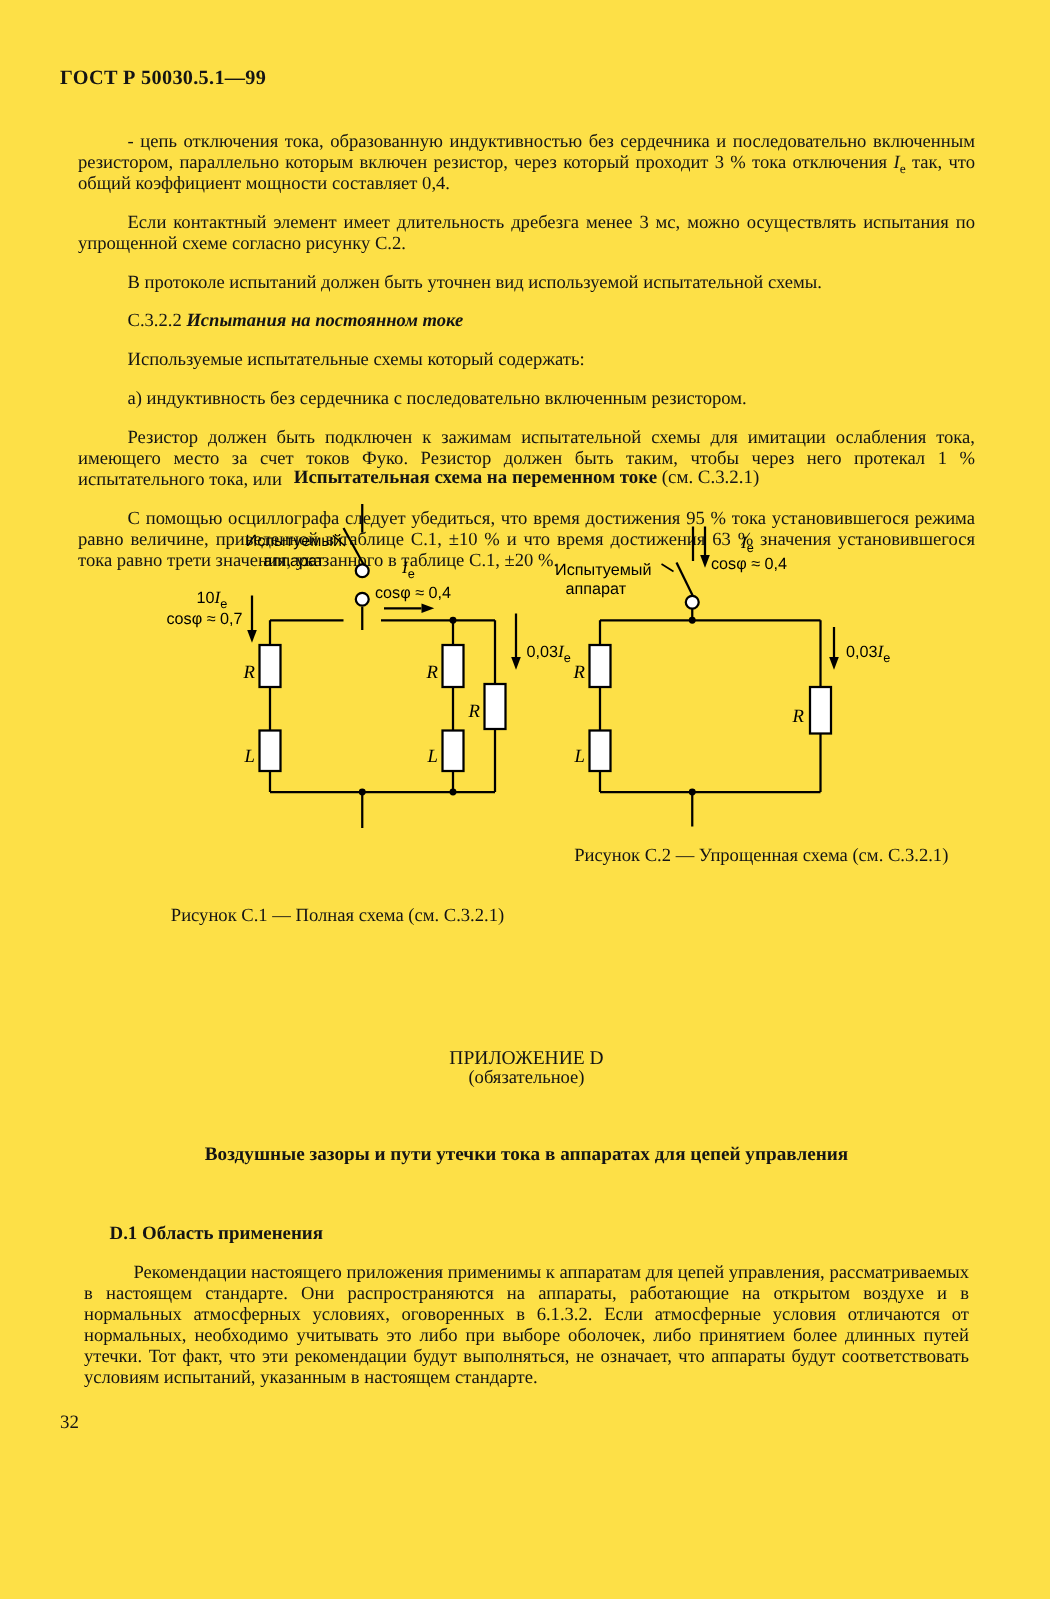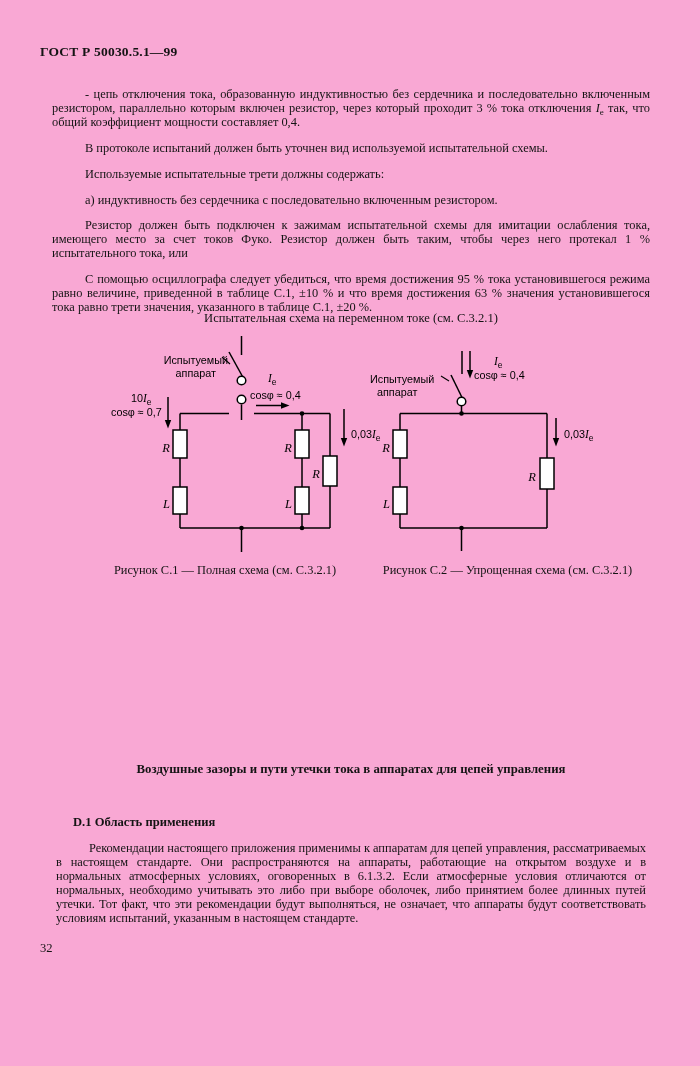--- a/index.html
+++ b/index.html
@@ -1,27 +1,27 @@
 <!DOCTYPE html>
 <html><head>
 <meta charset="utf-8">
 <style>
   html,body{margin:0;padding:0;background:#e8e8e8;}
-  .page{position:relative;width:700px;height:1066px;background:#f9a8d4;
+  .page{position:relative;width:700px;height:1066px;background:#fde047;
         font-family:"Liberation Serif",serif;color:#141414;overflow:hidden;}
   .doc-header{position:absolute;top:44px;left:40px;font-weight:bold;font-size:13.5px;letter-spacing:.2px;}
   .textblock{position:absolute;top:76px;left:40px;width:622px;font-size:12.4px;line-height:13.9px;text-align:justify;}
   .textblock p{margin:12px;text-indent:33px;}
   .seg-i{font-style:italic;}
-  .seg-b{font-weight:normal;}
+  .seg-b{font-weight:bold;}
   .seg-bi{font-weight:bold;font-style:italic;}
   .seg-sub{font-size:9px;vertical-align:-3px;line-height:0;}
   .fig-heading{position:absolute;top:311px;left:40px;width:622px;text-align:center;font-size:12.6px;}
   .fig-caption{position:absolute;top:563px;font-size:12.4px;text-align:center;}
-  .fig-caption.c1{left:75px;width:300px;}
+  .fig-caption.c1{left:75px;width:300px;margin-top:40px;}
   .fig-caption.c2{left:365px;width:285px;}
   .app-label{position:absolute;top:697px;left:40px;width:622px;text-align:center;font-size:13px;}
   .app-status{position:absolute;top:711px;left:40px;width:622px;text-align:center;font-size:12.4px;}
   .app-title{position:absolute;top:762px;left:40px;width:622px;text-align:center;font-size:12.8px;font-weight:bold;}
   .d1-heading{position:absolute;top:803px;left:73px;font-size:12.6px;font-weight:bold;margin-top:12px;}
   .d1-block{position:absolute;top:826px;left:40px;width:622px;font-size:12.4px;line-height:13.9px;text-align:justify;}
   .d1-block p{margin:16px;text-indent:33px;}
   .page-number{position:absolute;top:941px;left:40px;font-size:12.6px;}
   svg.circuits{position:absolute;top:333px;left:0;width:700px;height:230px;}
   .wire{stroke:#000;stroke-width:1.5;fill:none;}
@@ -35,22 +35,24 @@
 </style>
 </head>
 <body>
 
 <div class="page">
 
   <div class="doc-header">ГОСТ Р 50030.5.1—99</div>
 
   <div class="textblock">
     <p><span>- цепь отключения тока, образованную индуктивностью без сердечника и последовательно включенным резистором, параллельно которым включен резистор, через который проходит 3 % тока отключения </span><span class="seg-i">I</span><span class="seg-sub">e</span><span> так, что общий коэффициент мощности составляет 0,4.</span></p>
+    <p>Если контактный элемент имеет длительность дребезга менее 3 мс, можно осуществлять испытания по упрощенной схеме согласно рисунку С.2.</p>
     <p>В протоколе испытаний должен быть уточнен вид используемой испытательной схемы.</p>
-    <p>Используемые испытательные трети должны содержать:</p>
+    <p><span>С.3.2.2 </span><span class="seg-bi">Испытания на постоянном токе</span></p>
+    <p>Используемые испытательные схемы который содержать:</p>
     <p>a) индуктивность без сердечника с последовательно включенным резистором.</p>
     <p>Резистор должен быть подключен к зажимам испытательной схемы для имитации ослабления тока, имеющего место за счет токов Фуко. Резистор должен быть таким, чтобы через него протекал 1 % испытательного тока, или</p>
     <p>С помощью осциллографа следует убедиться, что время достижения 95 % тока установившегося режима равно величине, приведенной в таблице С.1, ±10 % и что время достижения 63 % значения установившегося тока равно трети значения, указанного в таблице С.1, ±20 %.</p>
   </div>
 
   <div class="fig-heading"><span class="seg-b">Испытательная схема на переменном токе</span><span> (см. С.3.2.1)</span></div>
 
   <svg class="circuits" viewBox="0 333 700 230">
 
     <g>
@@ -153,20 +155,22 @@
 
       <text class="fig-rl" x="390" y="452" text-anchor="end">R</text>
       <text class="fig-rl" x="536" y="481" text-anchor="end">R</text>
       <text class="fig-rl" x="390" y="508" text-anchor="end">L</text>
     </g>
   </svg>
 
   <div class="fig-caption c1">Рисунок С.1 — Полная схема (см. С.3.2.1)</div>
   <div class="fig-caption c2">Рисунок С.2 — Упрощенная схема (см. С.3.2.1)</div>
 
+  <div class="app-label">ПРИЛОЖЕНИЕ D</div>
+  <div class="app-status">(обязательное)</div>
   <div class="app-title">Воздушные зазоры и пути утечки тока в аппаратах для цепей управления</div>
   <div class="d1-heading">D.1 Область применения</div>
 
   <div class="d1-block">
     <p>Рекомендации настоящего приложения применимы к аппаратам для цепей управления, рассматриваемых в настоящем стандарте. Они распространяются на аппараты, работающие на открытом воздухе и в нормальных атмосферных условиях, оговоренных в 6.1.3.2. Если атмосферные условия отличаются от нормальных, необходимо учитывать это либо при выборе оболочек, либо принятием более длинных путей утечки. Тот факт, что эти рекомендации будут выполняться, не означает, что аппараты будут соответствовать условиям испытаний, указанным в настоящем стандарте.</p>
   </div>
 
   <div class="page-number">32</div>
 
 </div>

